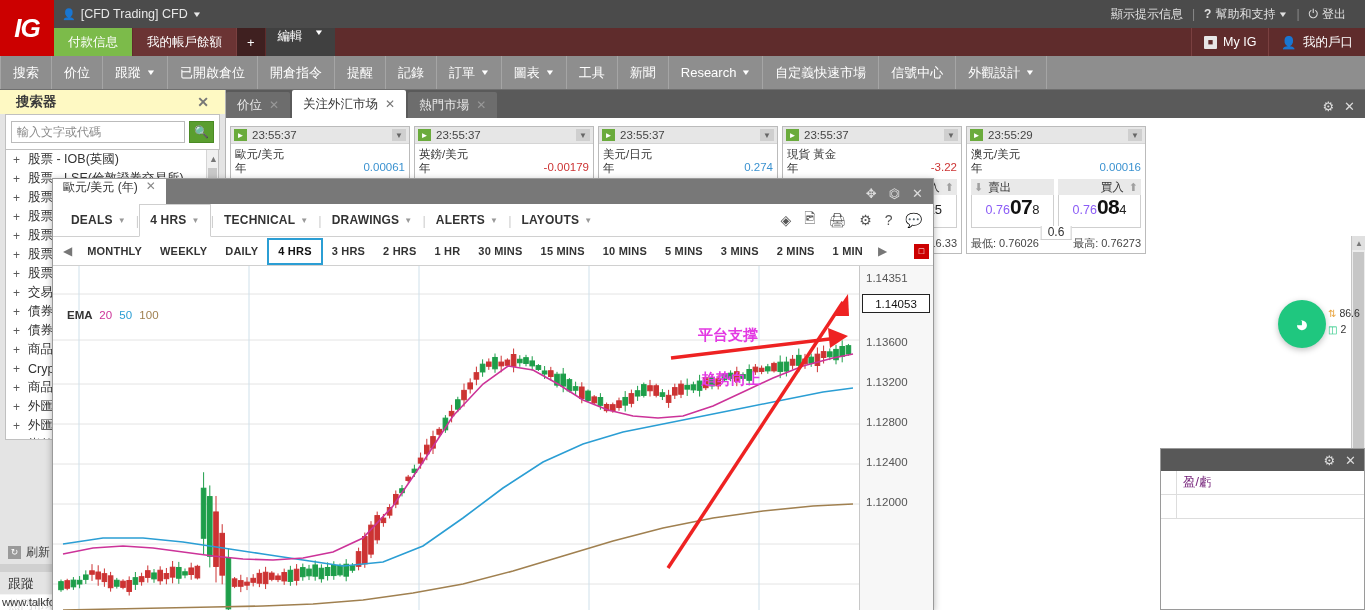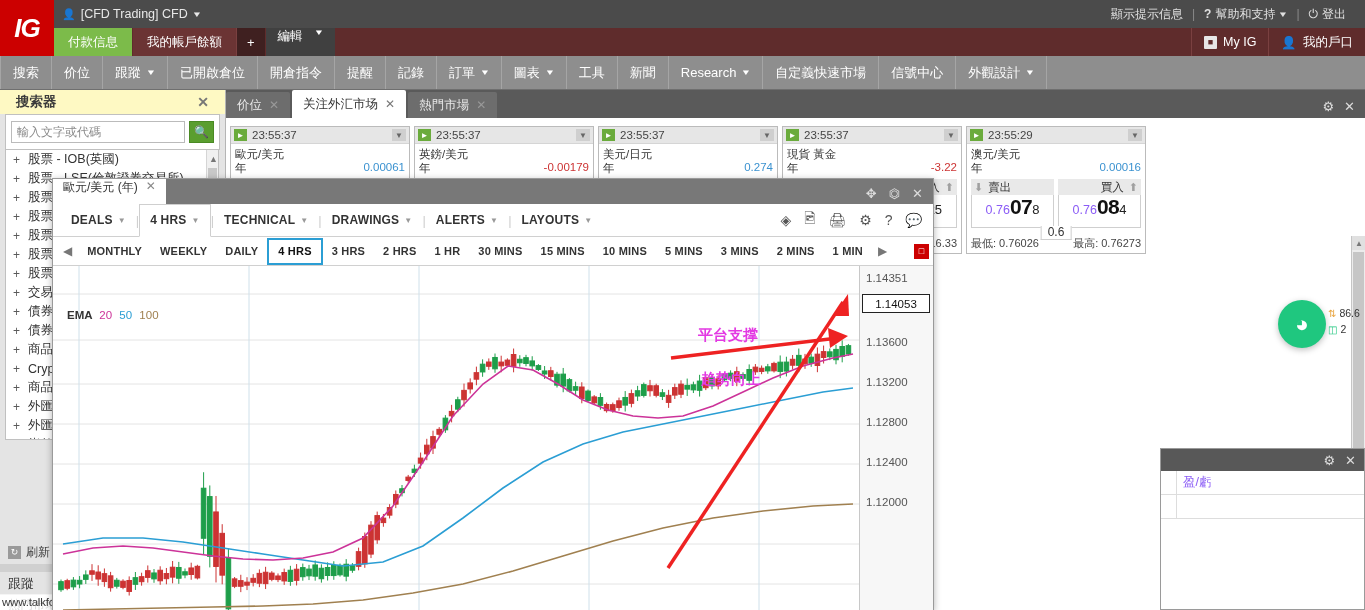--- a/index.html
+++ b/index.html
@@ -242,21 +242,21 @@
     background:#fff; font-size:11.5px; color:#111; display:flex; align-items:center; justify-content:center;
   }
   .annot { position:absolute; font-size:15px; color:#e33ae3; font-weight:bold; z-index:8; white-space:nowrap;}
 
   
   .rpanel {
     position:absolute; top:448px; left:1160px; width:205px; height:162px;
     background:#fff; border:1px solid #9a9a9a;
   }
   .rp-hd { height:22px; background:#585858; display:flex; align-items:center; justify-content:flex-end; gap:10px; padding:0 8px; color:#ddd; font-size:13px;}
-  .rp-col { height:24px; display:flex; align-items:center; font-size:12.5px; color:#8b5cf6; border-bottom:1px solid #ddd;}
+  .rp-col { height:24px; display:flex; align-items:center; font-size:12.5px; color:#701a75; border-bottom:1px solid #ddd;}
   .rp-col .c1 { width:16px; border-right:1px solid #ddd; height:100%;}
   .rp-col .c2 { padding: 0 6px; }
 
   
   .ws-vscroll {
     position:absolute; top:118px; right:0; width:14px; height:328px;
     background:#ececec; border-left:1px solid #c5c5c5;
   }
   .vs-arrow { width:14px; height:14px; display:flex;align-items:center;justify-content:center;color:#777;font-size:8px; background:#e0e0e0;}
   .vs-thumb { position:absolute; top:16px; left:1px; width:11px; height:290px; background:#c6c6c6;}

